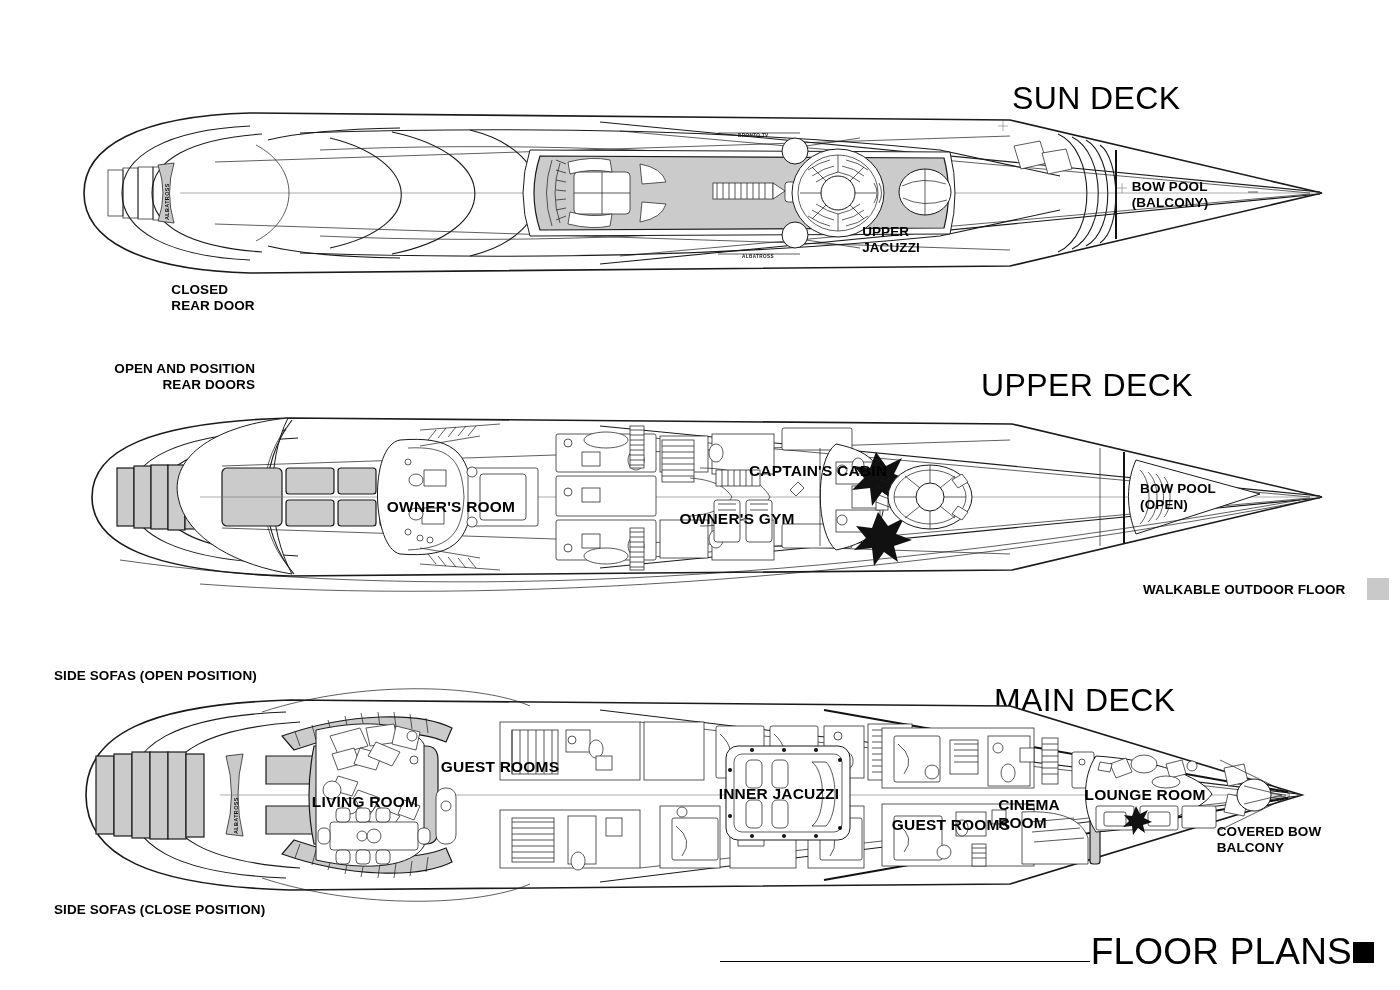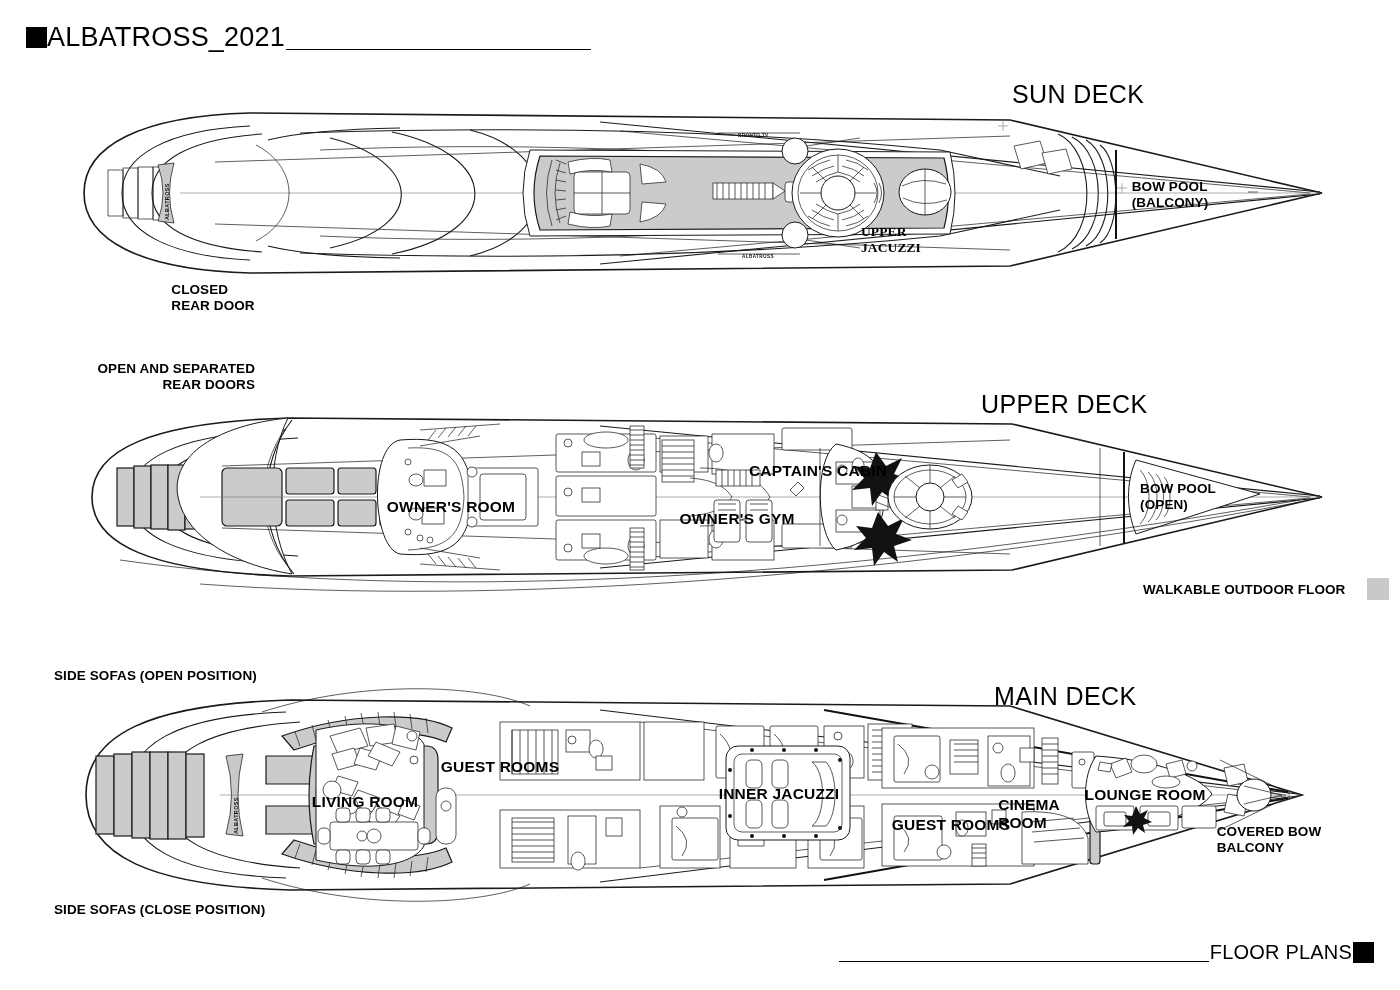--- a/index.html
+++ b/index.html
@@ -55,37 +55,37 @@
   }
   .footer-row {
     position: absolute;
     right: 26px;
     bottom: 24px;
     display: flex;
     align-items: flex-end;
     height: 34px;
   }
   .footer-title {
-    font-size: 20px;
+    font-size: 37px;
     line-height: 28px;
     letter-spacing: 0.2px;
     white-space: pre;
     margin-top: 20px;
   }
   .rule-before {
     height: 1px;
     background: #000;
     margin-right: 1px;
     margin-bottom: 4px;
   }
 
   
   .deck-title {
     position: absolute;
-    font-size: 25px;
+    font-size: 32px;
     font-weight: 400;
     letter-spacing: 0.4px;
     white-space: nowrap;
   }
 
   
   .label {
     position: absolute;
     font-size: 13.5px;
     font-weight: bold;
@@ -159,25 +159,20 @@
     font-weight: bold;
     fill: #111;
     letter-spacing: 0.4px;
   }
 </style>
 </head>
 <body>
 
 <div class="sheet">
 
-  <div class="title-row">
-    <span class="sq-marker"></span>
-    <span class="doc-title">ALBATROSS_2021</span>
-    <span class="rule-after" style="width:305px;"></span>
-  </div>
 
   <div class="deck-title" style="left:1012px; top:80px;">SUN DECK</div>
 
   <svg class="deck" width="1400" height="990" viewBox="0 0 1400 990">
     <g>
 
       <path class="gray-nl" d="M236,128 L1000,128 L1320,193 L1000,258 L236,258
                C150,256 108,232 108,193 C108,154 150,130 236,128 Z"></path>
 
       <path class="hull-out" d="M250,113 L1010,120 L1322,193 L1010,266 L250,273
@@ -294,30 +289,30 @@
         <path d="M1117,188 L1127,188 M1122,183 L1122,193"></path>
       </g>
       <path class="thin" d="M1248,192 L1258,192"></path>
     </g>
   </svg>
 
   <div class="label ctr" style="left:213px; top:282px;">
     <div>CLOSED</div>
     <div>REAR DOOR</div>
   </div>
-  <div class="label ctr" style="left:891px; top:224px;font-family:Liberation Serif, serif;">
+  <div class="label ctr" style="left:891px; top:224px;">
     <div>UPPER</div>
     <div>JACUZZI</div>
   </div>
   <div class="label ctr" style="left:1170px; top:179px;">
     <div>BOW POOL</div>
     <div>(BALCONY)</div>
   </div>
 
-  <div class="deck-title" style="left:981px; top:367px;margin-top:23px;">UPPER DECK</div>
+  <div class="deck-title" style="left:981px; top:367px;">UPPER DECK</div>
 
   <svg class="deck" width="1400" height="990" viewBox="0 0 1400 990">
     <g>
 
       <path class="gray-nl" d="M300,432 L1000,428 L1320,497 L1000,566 L300,562
                C180,560 120,536 120,497 C120,458 180,434 300,432 Z"></path>
 
       <path class="white" d="M380,436 C520,424 700,426 860,450 C900,458 905,536 860,544
                C700,568 520,570 380,558 C350,554 345,440 380,436 Z"></path>
 
@@ -486,21 +481,21 @@
         </g>
       </g>
       <path class="thin" d="M1100,448 L1100,546"></path>
 
       <path class="thin" d="M120,560 C400,600 800,588 1300,500"></path>
       <path class="thin" d="M200,584 C500,606 900,578 1300,502"></path>
     </g>
   </svg>
 
   <div class="label rgt" style="left:255px; top:361px;">
-      <div>OPEN AND SEPARATED</div>
+      <div>OPEN AND POSITION</div>
       <div>REAR DOORS</div>
     </div>
 
   <div class="room-label" style="left:451px; top:498px;">OWNER'S ROOM</div>
   <div class="room-label" style="left:737px; top:510px;">OWNER'S GYM</div>
   <div class="room-label" style="left:818px; top:462px;">CAPTAIN'S CABIN</div>
 
   <div class="label ctr" style="left:1178px; top:481px;">
     <div>BOW POOL</div>
     <div>(OPEN)</div>

